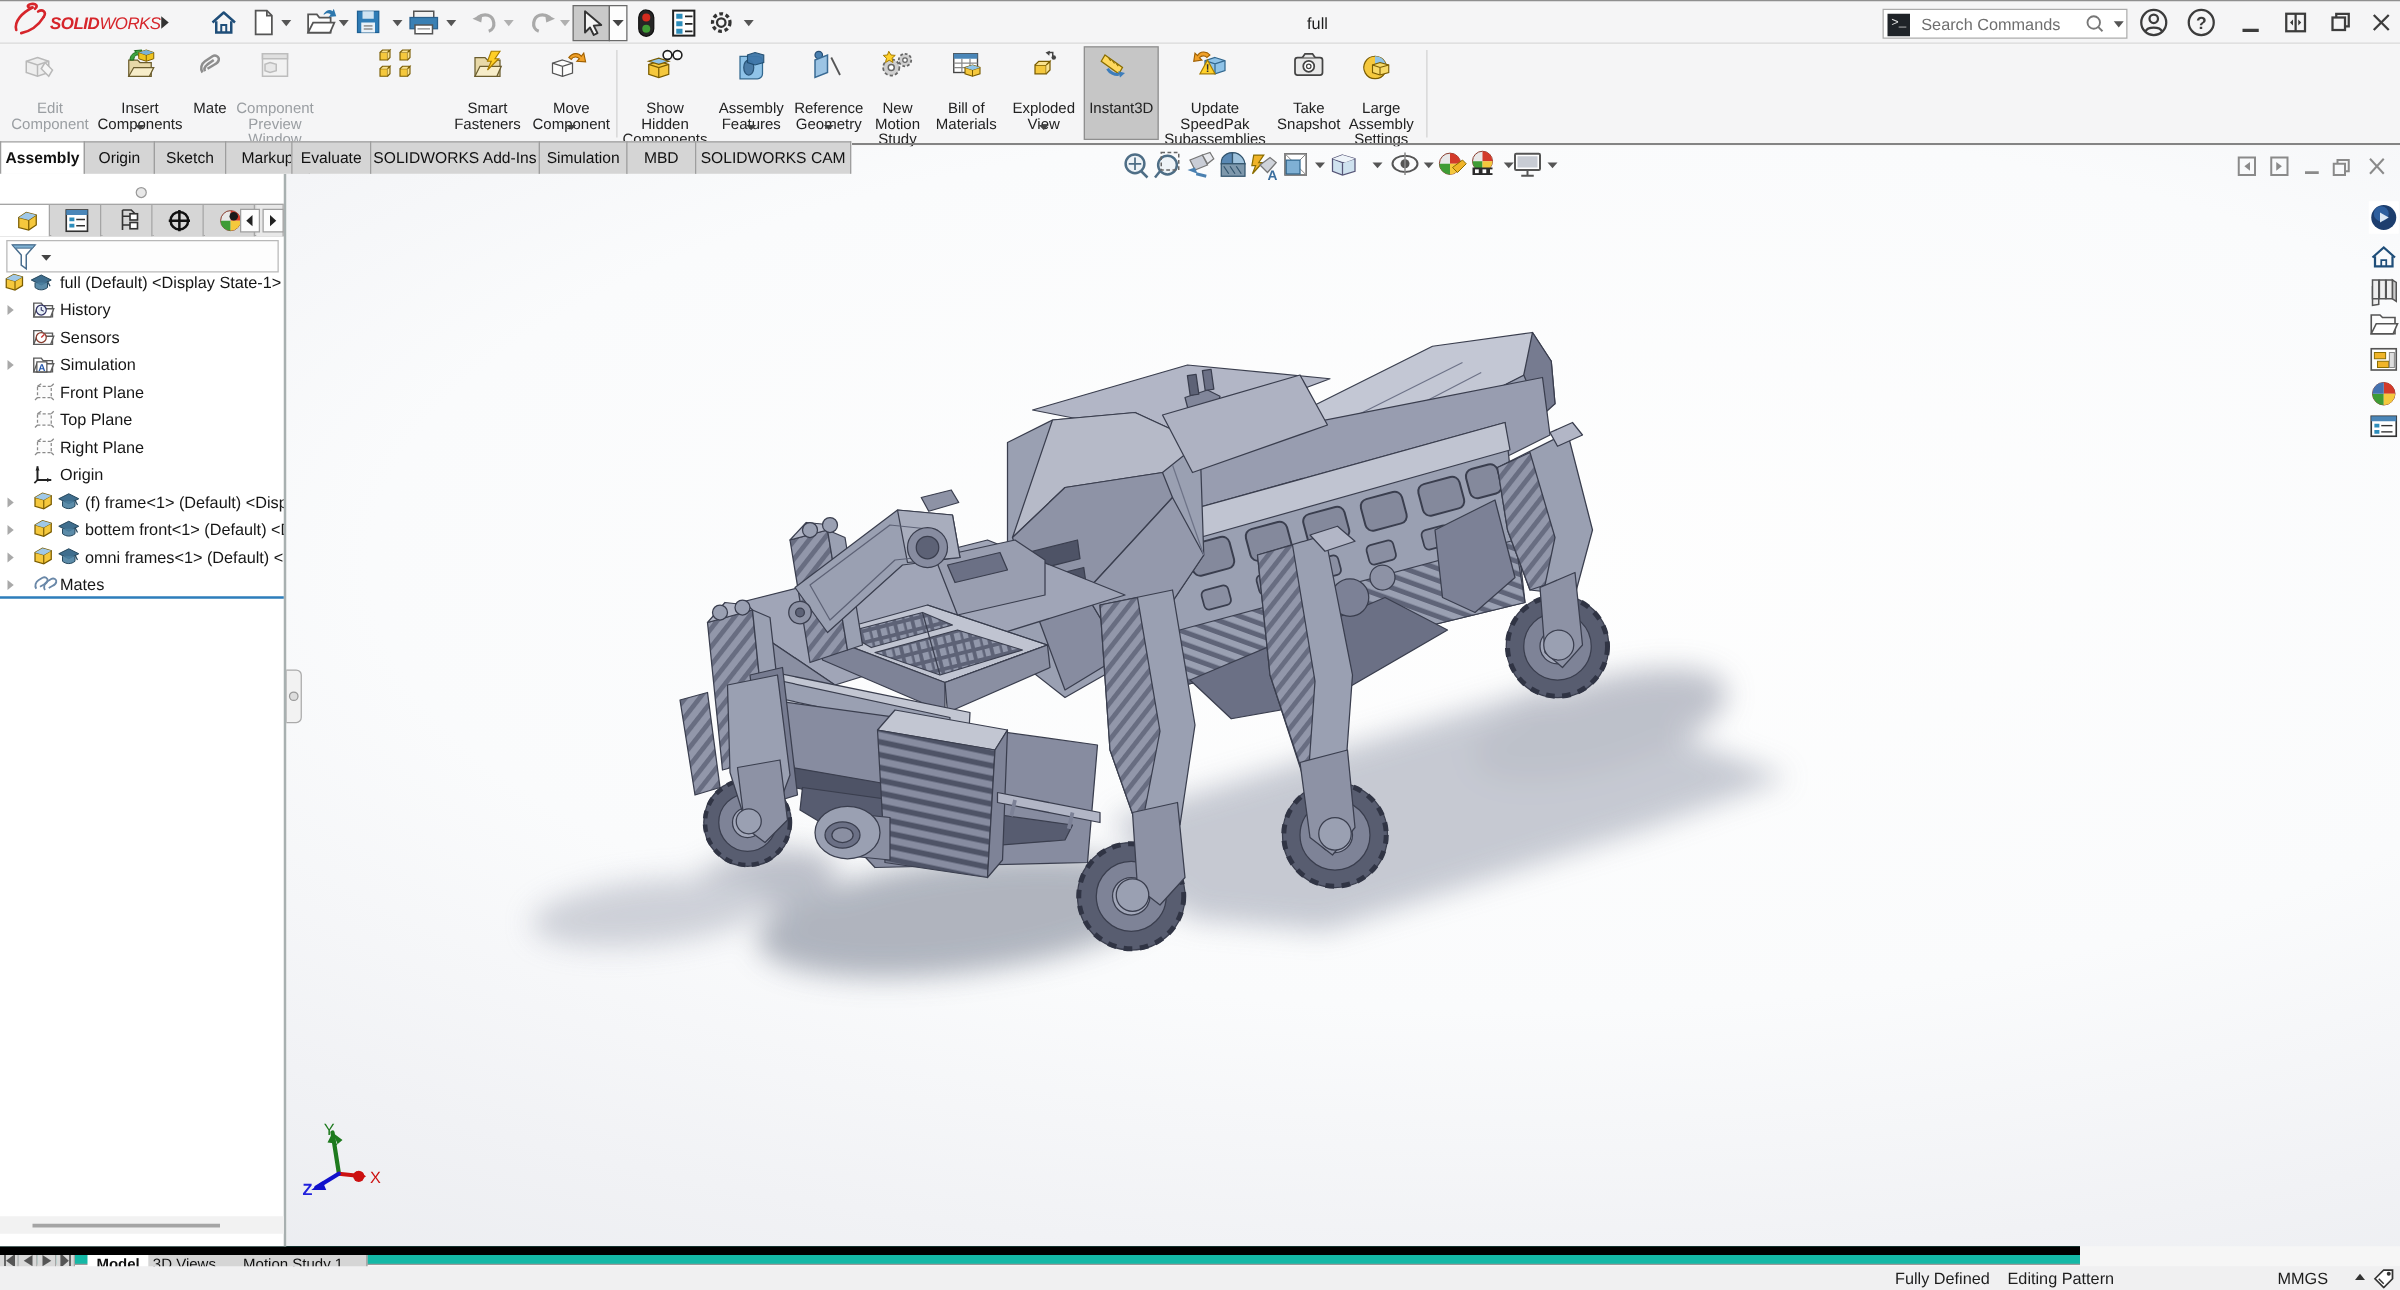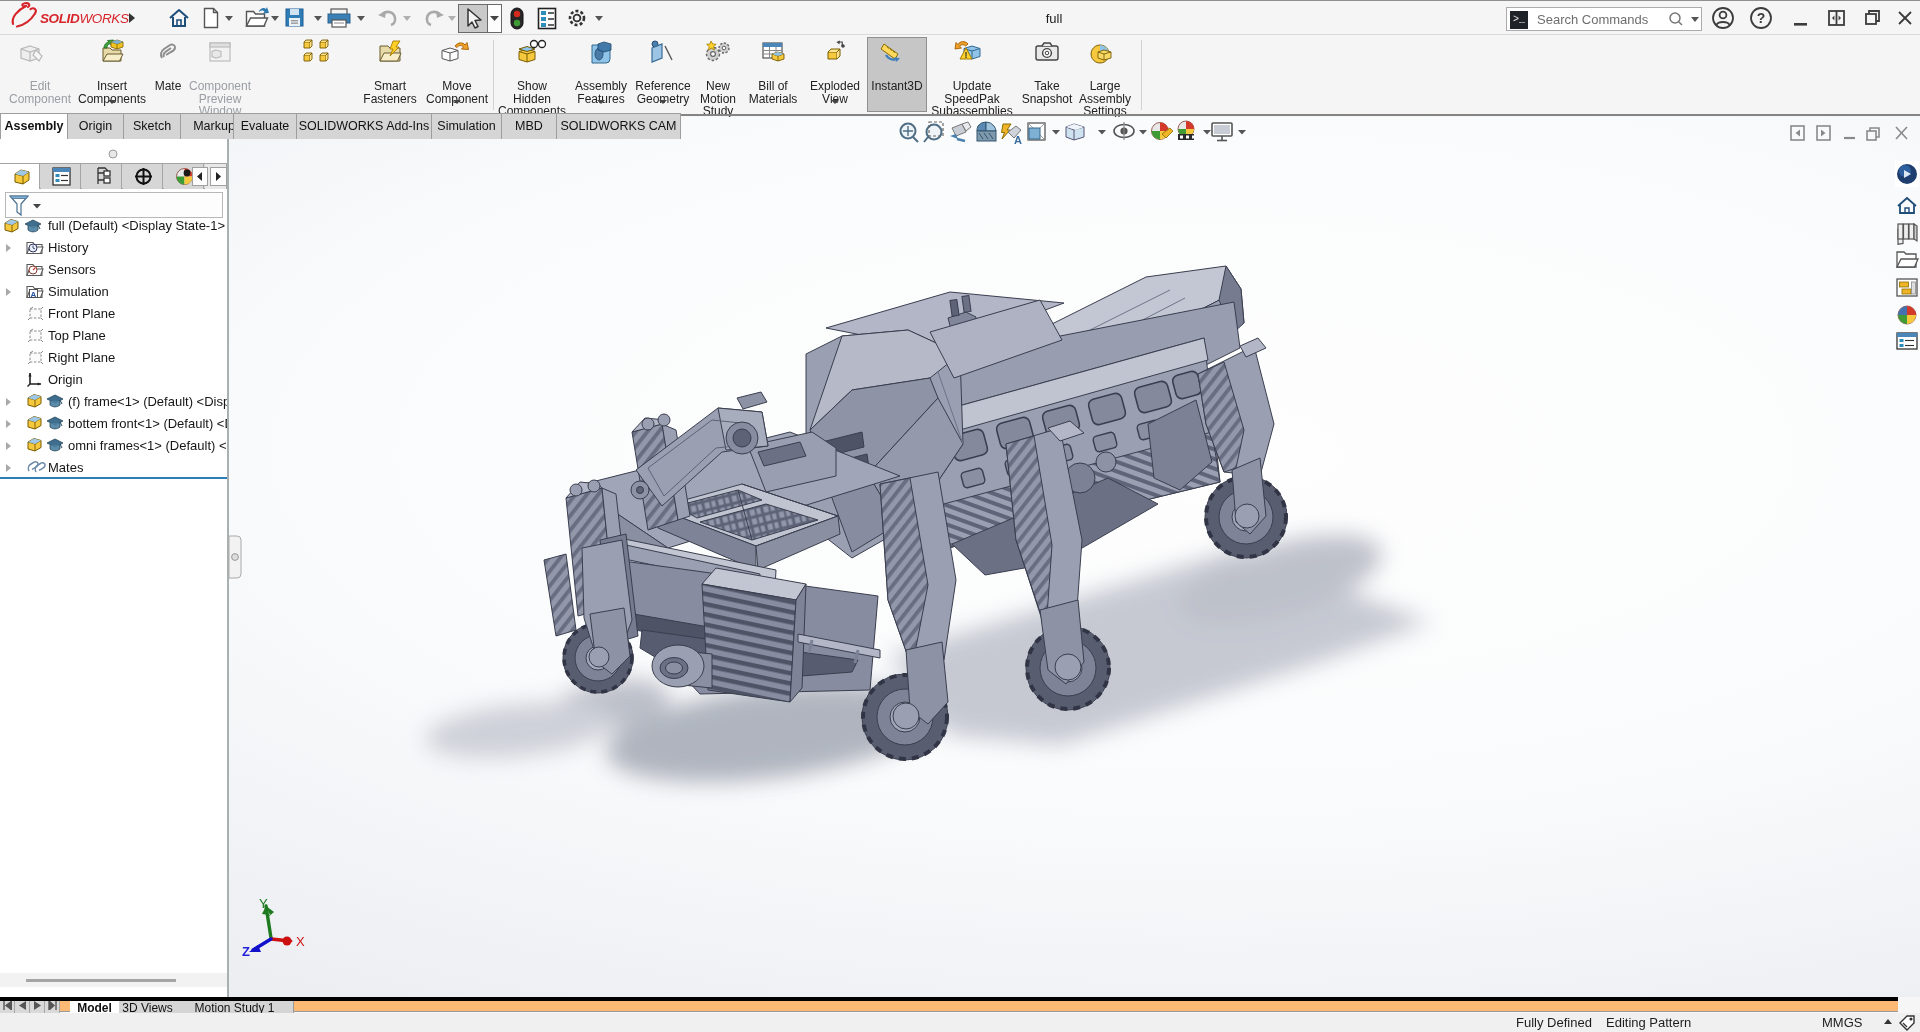--- a/index.html
+++ b/index.html
@@ -40,21 +40,21 @@
   .ptab.act { background:#fff; }
   #filterbox { position:absolute; left:5px; top:53px; width:218px; height:26px; background:#fdfdfd; border:1px solid #b8b8b8; }
   .trow { position:absolute; left:0; width:227px; height:22px; font-size:13px; color:#161616; white-space:nowrap; overflow:hidden; }
   .trow .tx { position:absolute; top:3px; }
   .texp { position:absolute; left:6px; top:7px; width:0; height:0; border-top:4px solid transparent; border-bottom:4px solid transparent; border-left:5px solid #a9a9a9; }
   #mline { position:absolute; left:0; top:338px; width:227px; height:2px; background:#2d7dbb; }
   #pscroll { position:absolute; left:0; top:834px; width:227px; height:14px; background:#f2f2f2; }
   #pscroll .thumb { position:absolute; left:26px; top:6px; width:150px; height:3px; background:#a5a5a5; }
 
   
-  #bottomtabs { position:absolute; left:0; top:997px; width:1898px; height:15px; background:#fdba74; border-top:4px solid #000000; border-bottom:1px solid #9a9a9a; }
+  #bottomtabs { position:absolute; left:0; top:997px; width:1664px; height:15px; background:#14b8a6; border-top:7px solid #000000; border-bottom:1px solid #9a9a9a; }
   .btab { position:absolute; top:0; height:14px; font-size:12px; color:#111; text-align:center; line-height:14px; background:#d5d5d5; border-right:1px solid #9a9a9a; }
   .btab.act { background:#fff; font-weight:bold; }
   .navb { position:absolute; top:0; width:15px; height:14px; background:#d9d9d9; border-right:1px solid #a6a6a6; color:#555; font-size:8px; line-height:14px; text-align:center; }
   #statusbar { position:absolute; left:0; top:1013px; width:1920px; height:19px; background:#f0f0f1; font-size:13px; color:#1d1d1d; }
 </style>
 </head>
 <body>
 <div id="app">
 
   <div id="titlebar">

